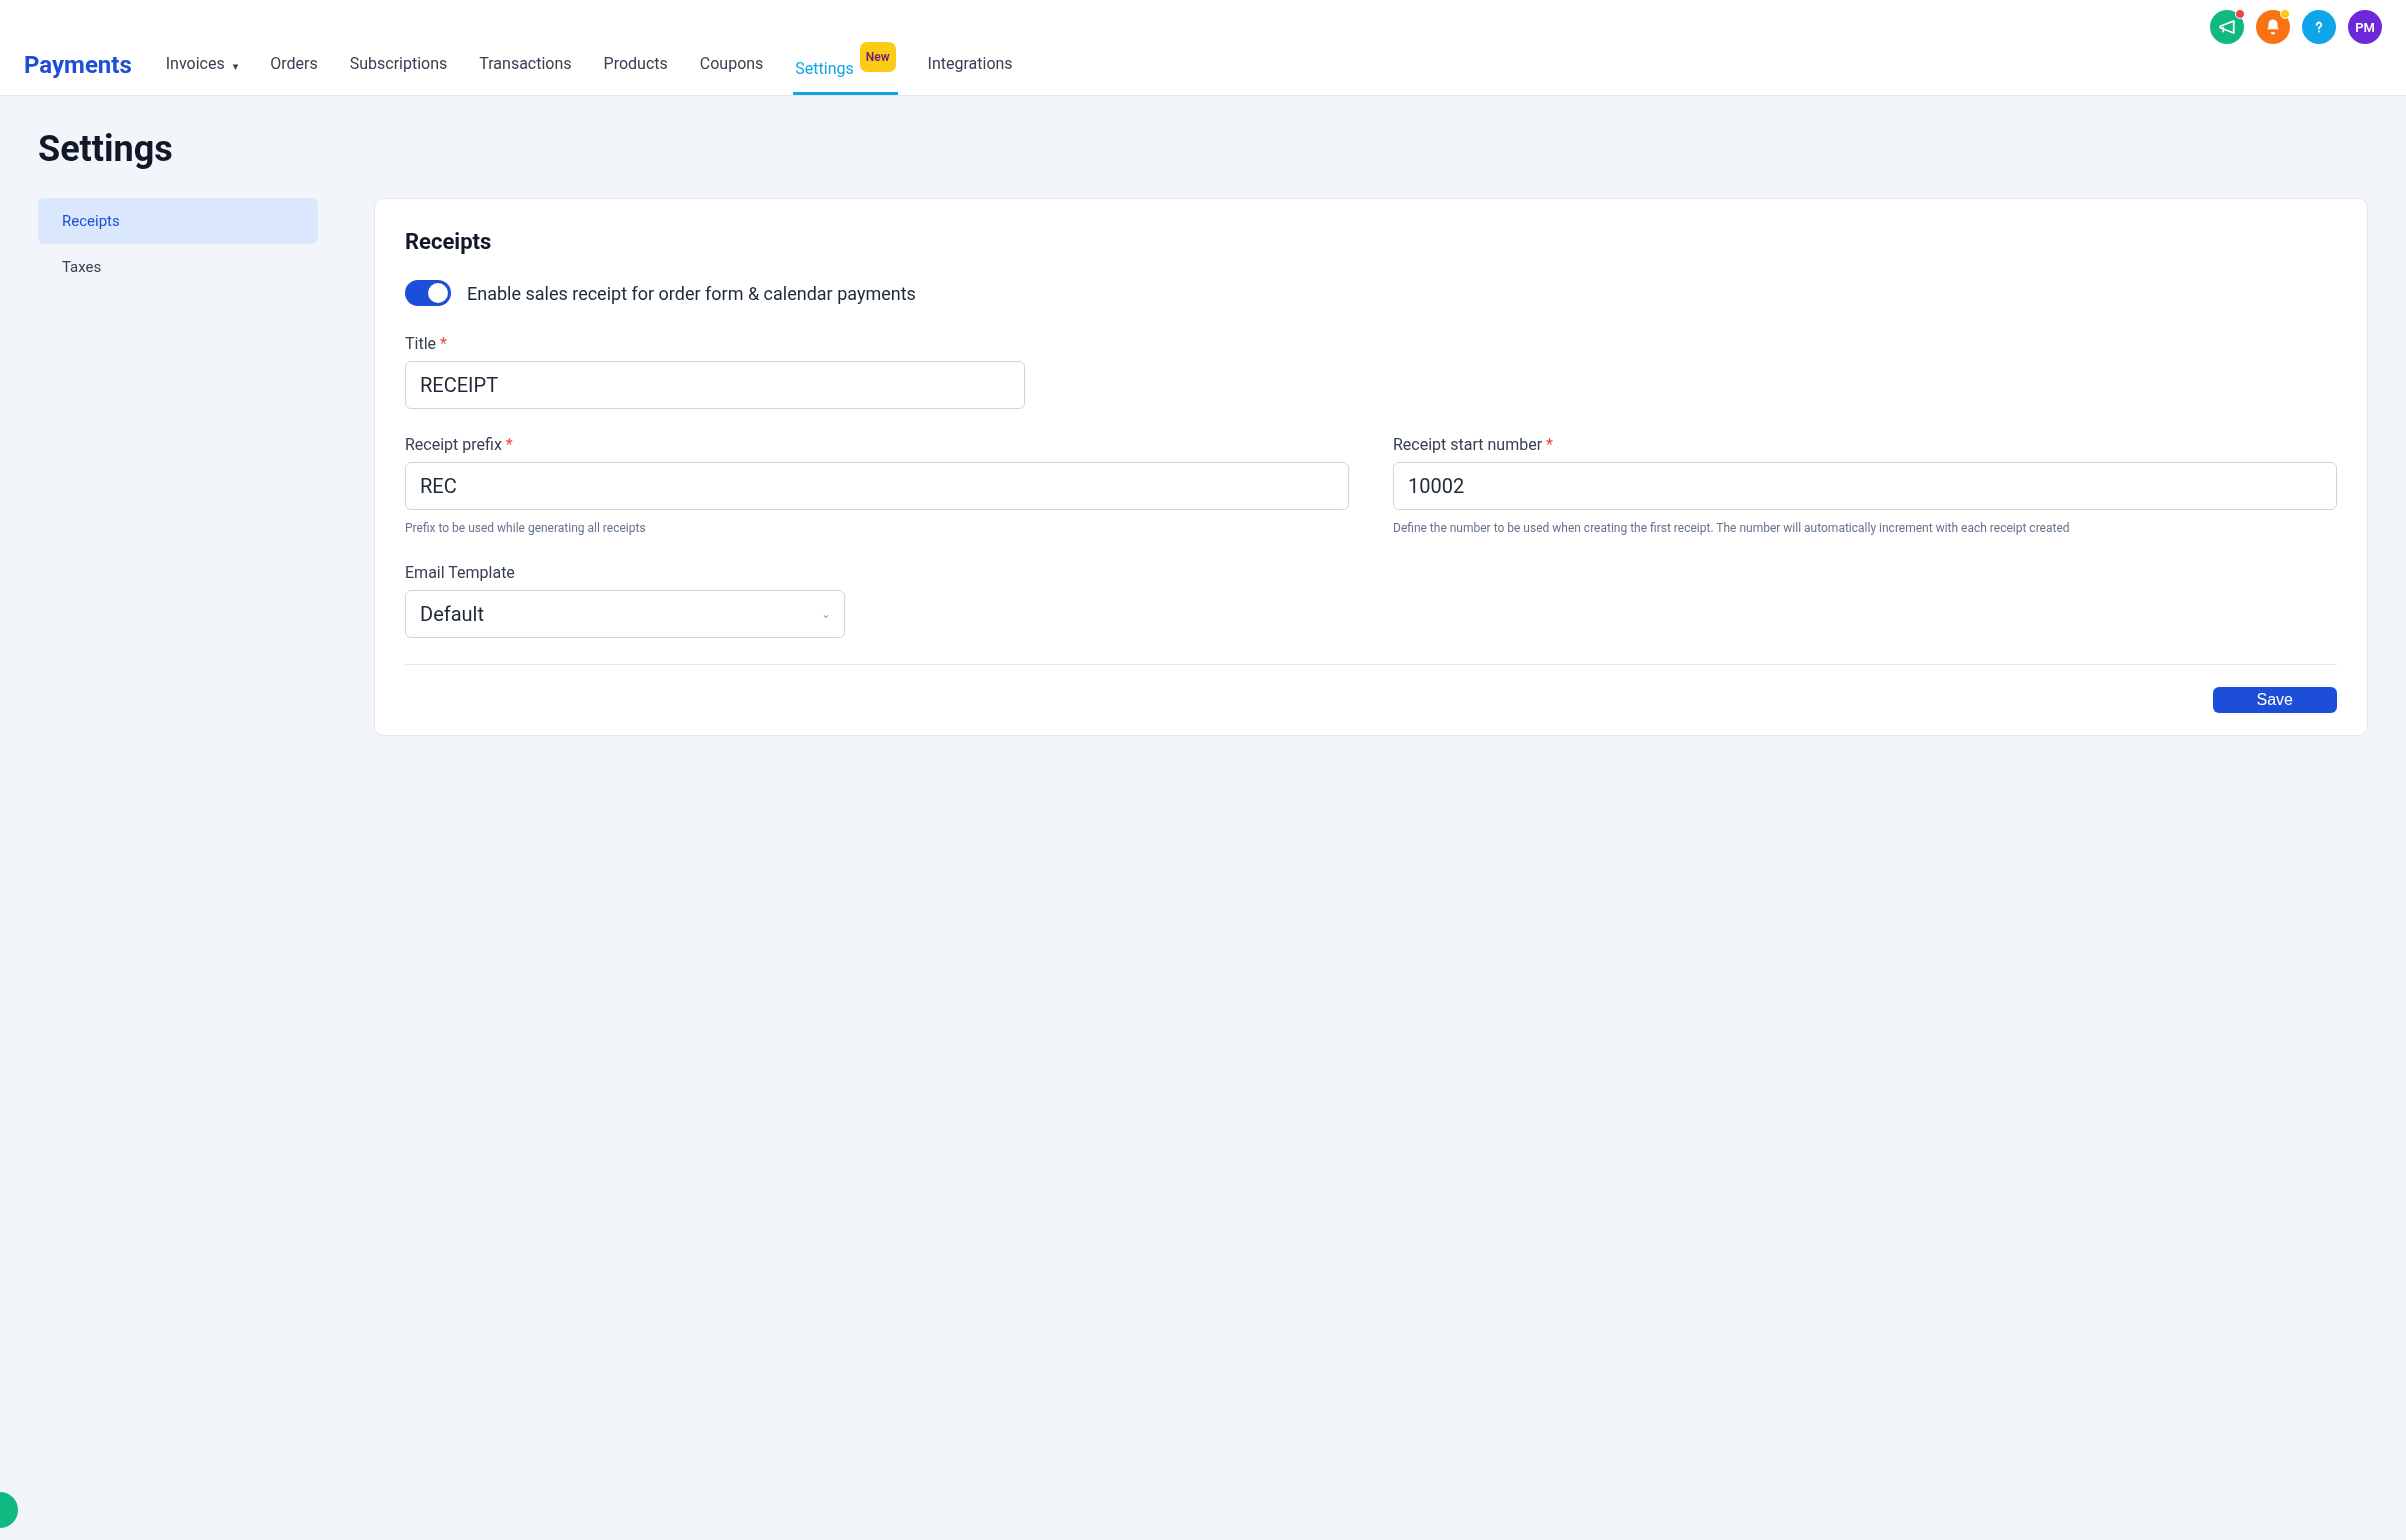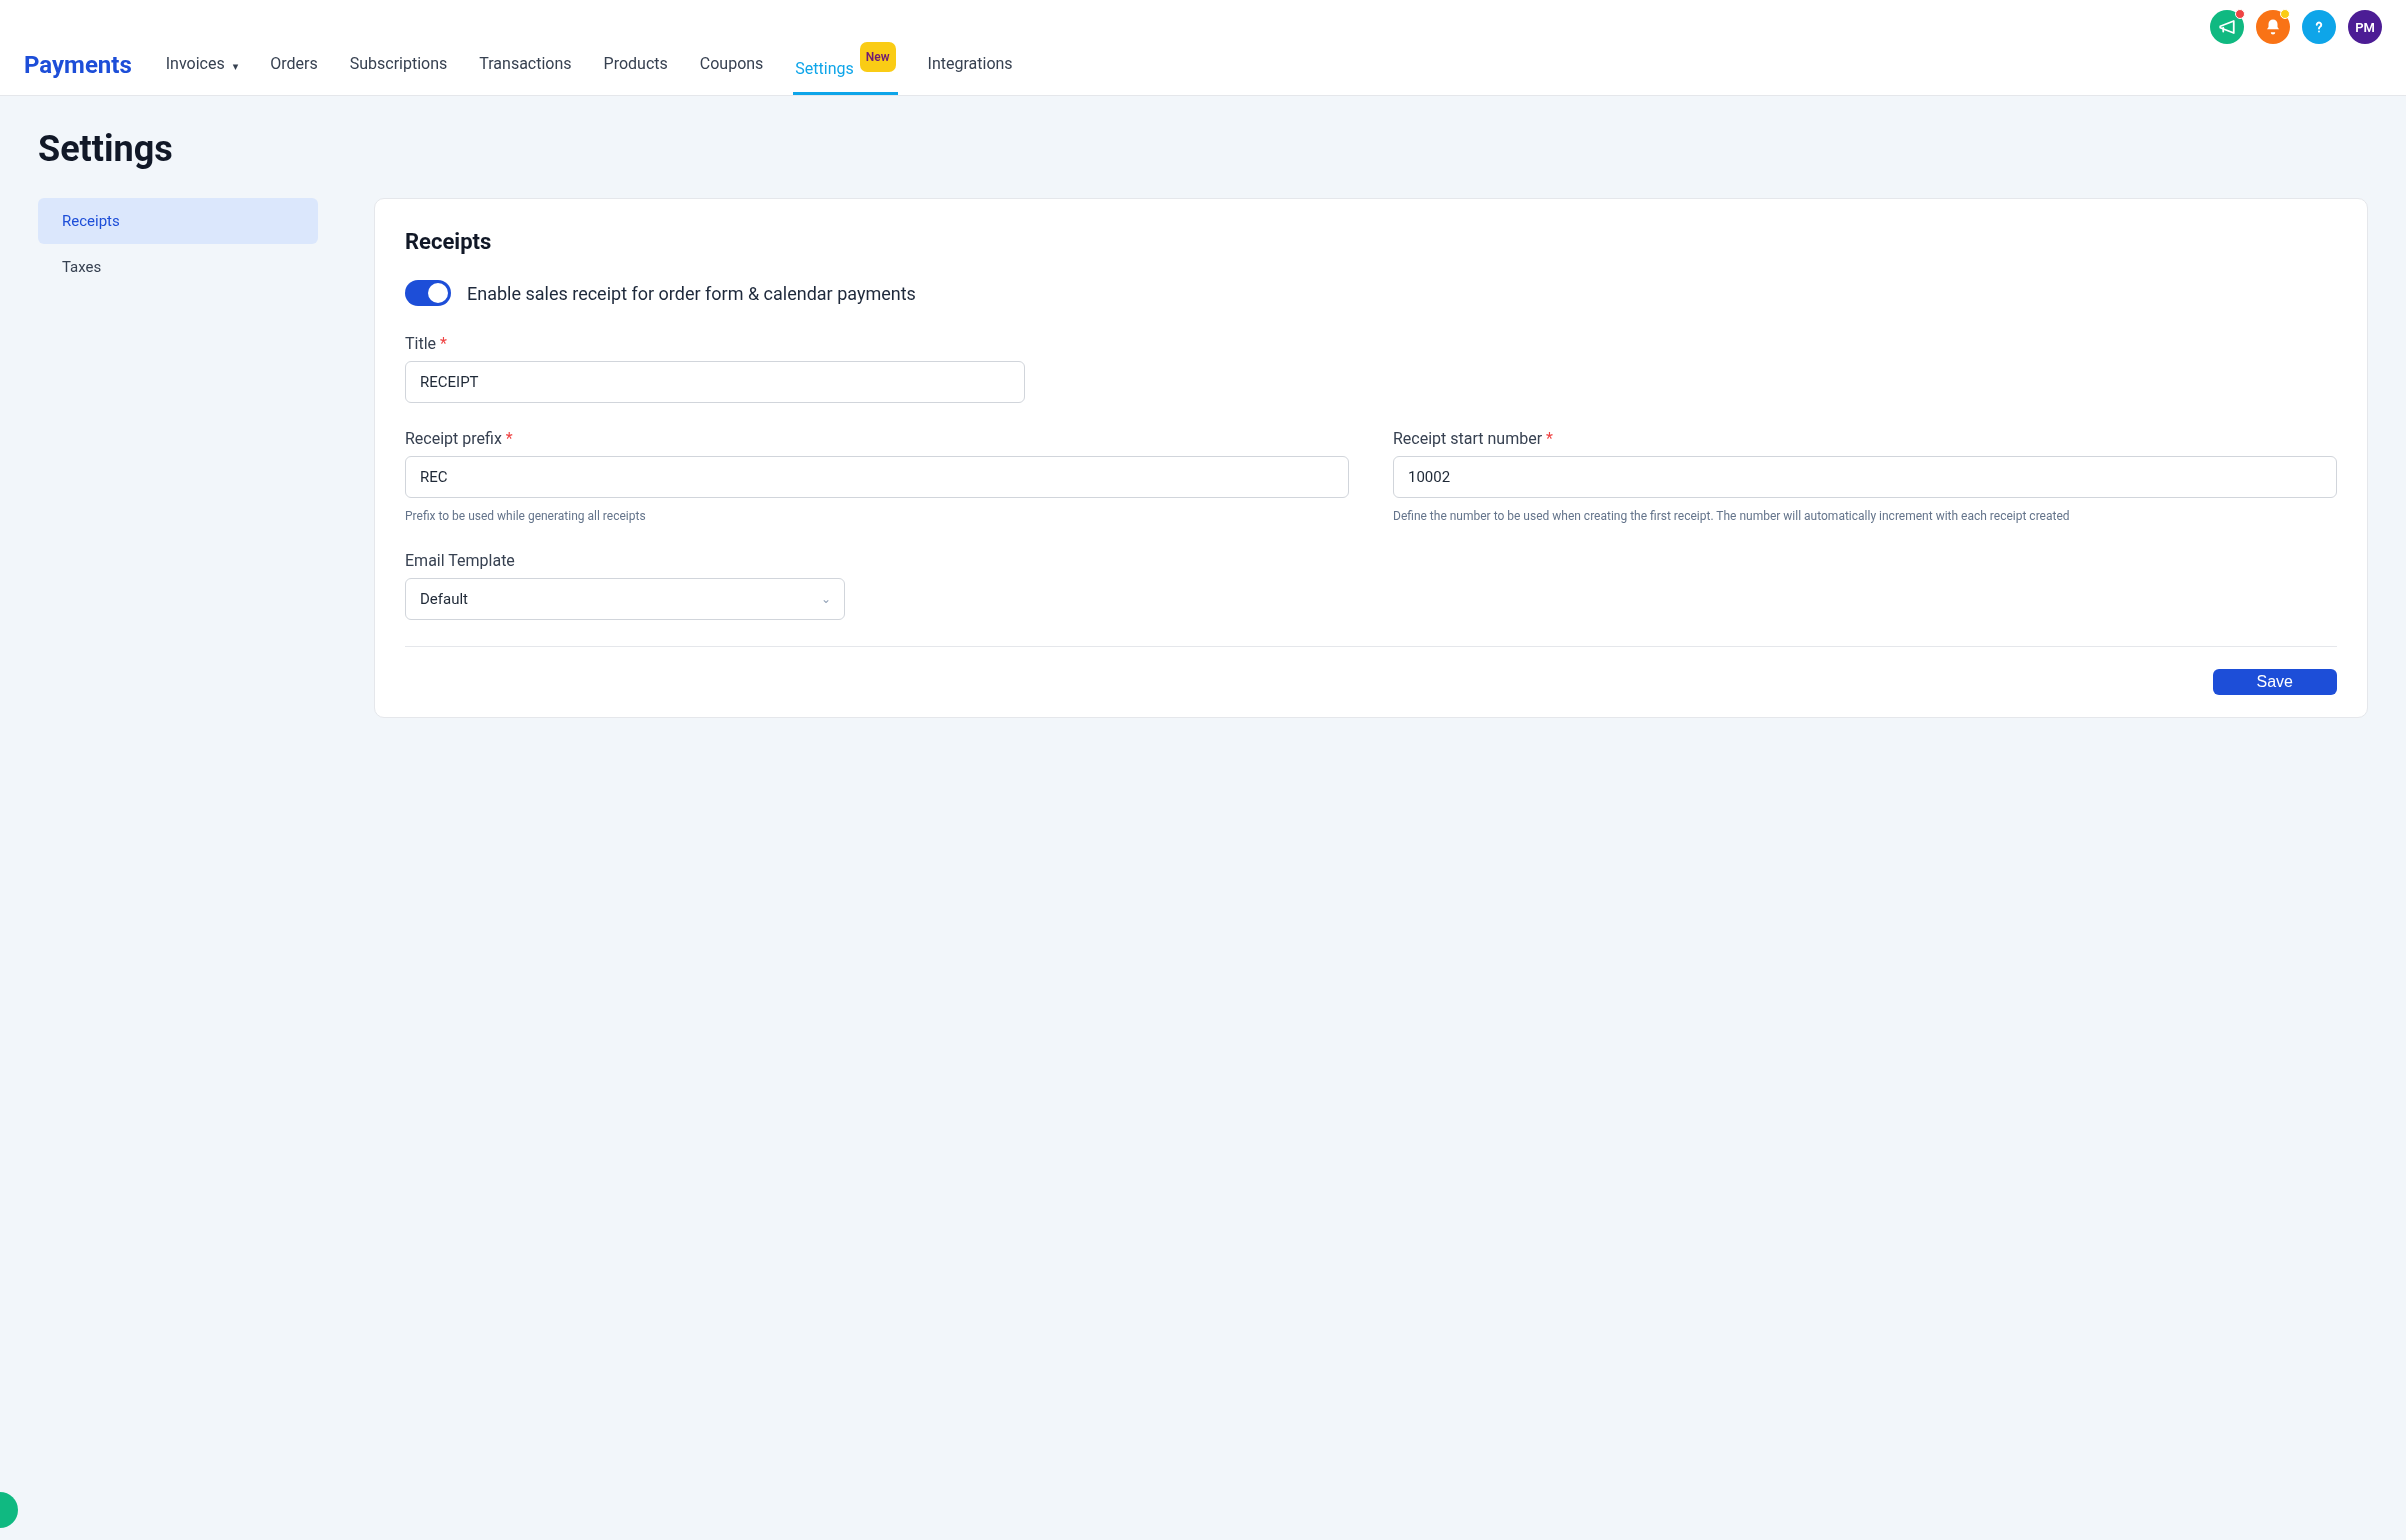--- a/index.html
+++ b/index.html
@@ -31,21 +31,21 @@
       align-items: center;
       justify-content: center;
       position: relative;
       cursor: pointer;
       color: #fff;
       font-weight: 600;
     }
     .ic-announce { background: #10b981; }
     .ic-bell { background: #f97316; }
     .ic-help { background: #0ea5e9; }
-    .ic-avatar { background: #4c1d95; color: #fff; font-size: 13px; }
+    .ic-avatar { background: #6d28d9; color: #fff; font-size: 13px; }
     .dot-red {
       position: absolute;
       top: -1px;
       right: -1px;
       width: 10px;
       height: 10px;
       background: #ef4444;
       border-radius: 50%;
       border: 1.5px solid #fff;
     }
@@ -184,21 +184,21 @@
       margin-bottom: 8px;
       display: block;
     }
     .req {
       color: #ef4444;
       margin-left: 4px;
     }
     .text-input, .select-input {
       width: 100%;
       padding: 11px 14px;
-      font-size: 15px;
+      font-size: 20px;
       border: 1px solid #d1d5db;
       border-radius: 6px;
       color: #1f2937;
       background: #fff;
       font-family: inherit;
     }
     .help-text {
       font-size: 12px;
       color: #64748b;
       margin-top: 10px;

